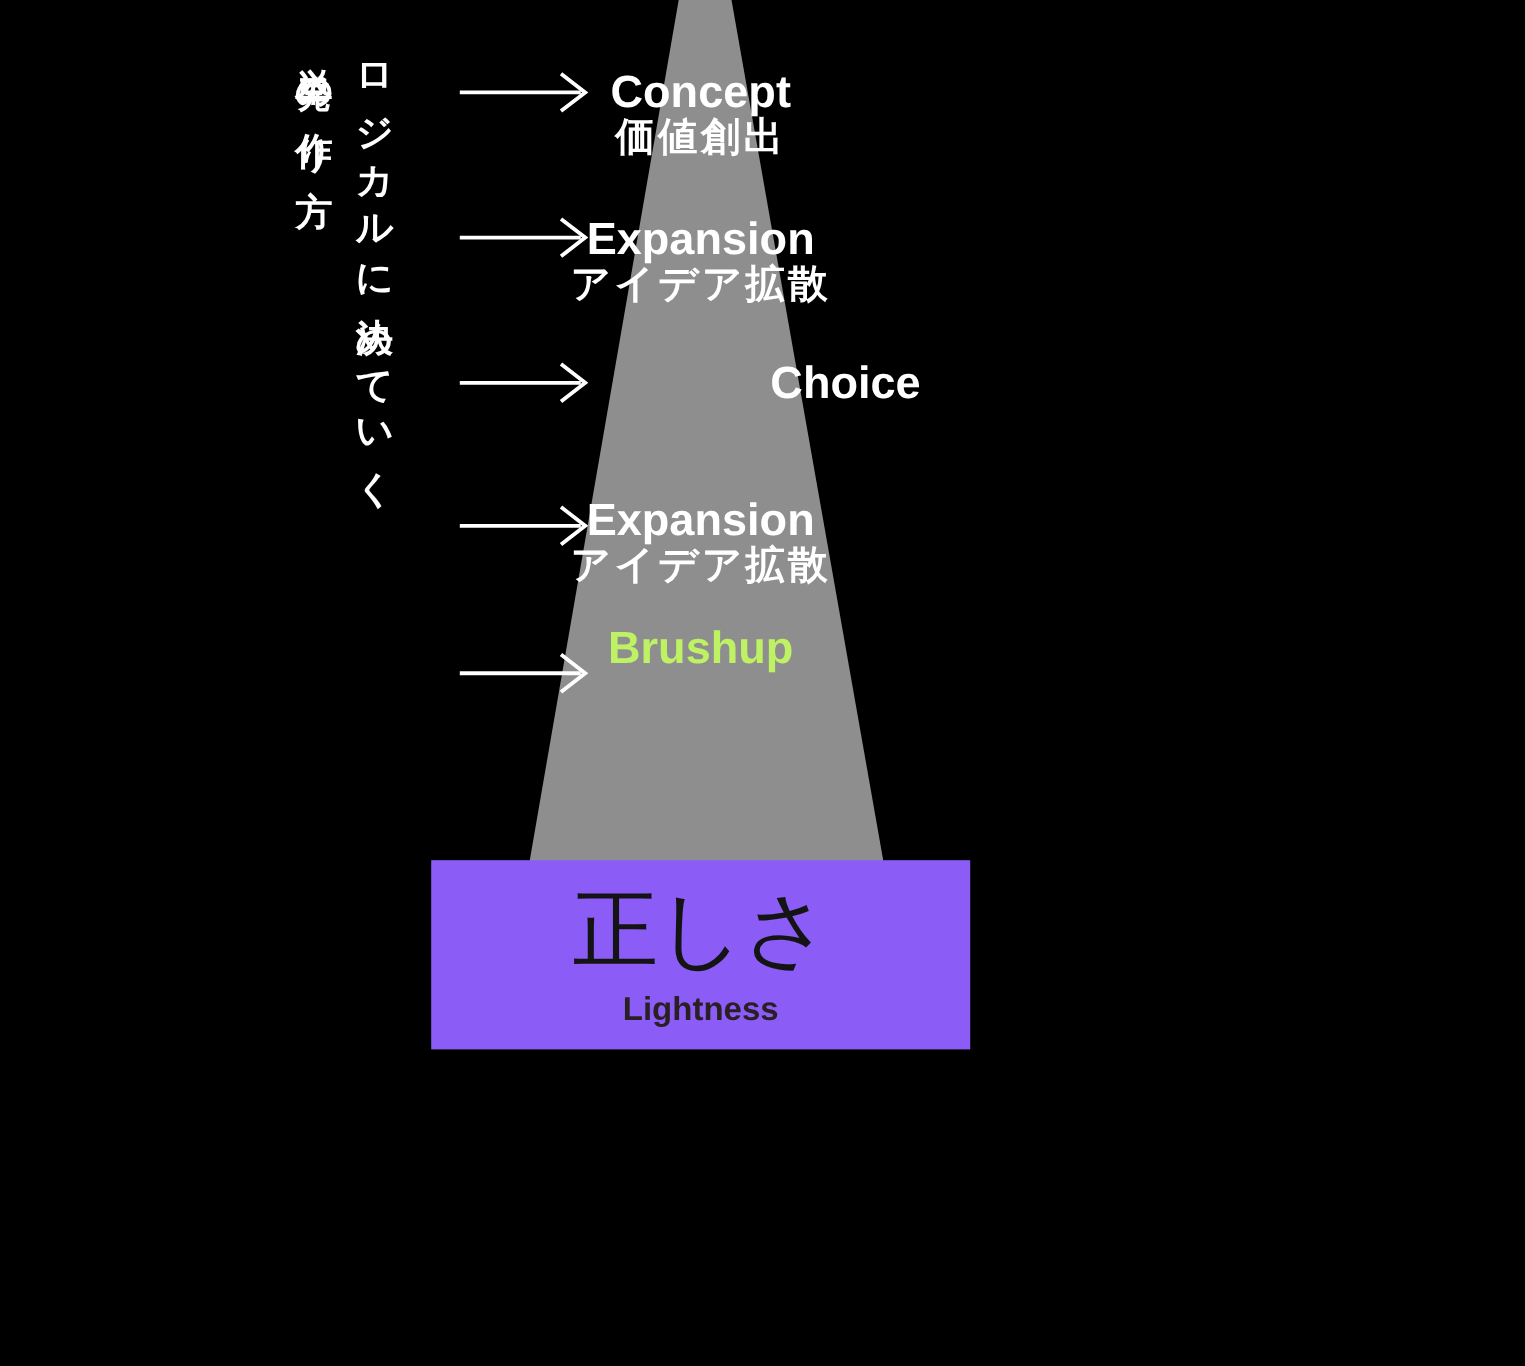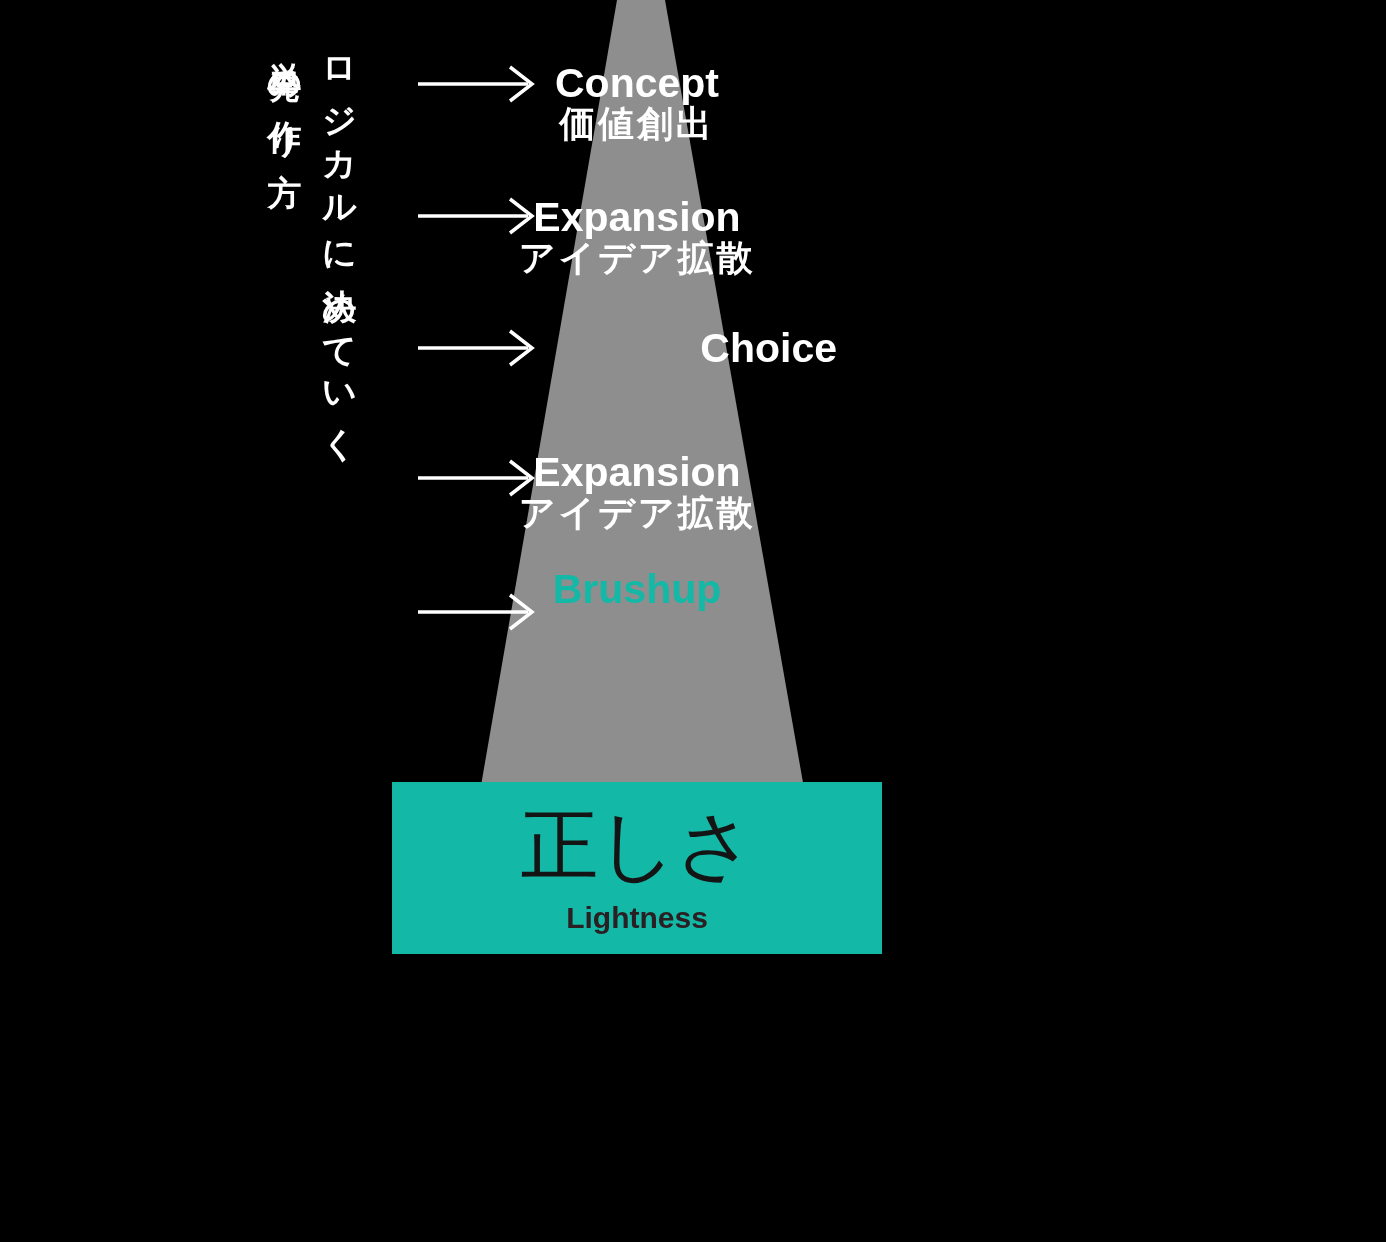--- a/index.html
+++ b/index.html
@@ -150,22 +150,22 @@
     <span class="en">Expansion</span>
     <span class="ja">アイデア拡散</span>
   </div>
   <div class="stage stage-3" style="color: rgb(255, 255, 255); text-align: right;">
     <span class="en">Choice</span>
   </div>
   <div class="stage stage-4" style="color: rgb(255, 255, 255);">
     <span class="en">Expansion</span>
     <span class="ja">アイデア拡散</span>
   </div>
-  <div class="stage stage-5" style="color: #14b8a6;">
+  <div class="stage stage-5" style="color: #bef264;">
     <span class="en">Brushup</span>
   </div>
 
-  <div class="base" style="background-color: #14b8a6;">
+  <div class="base" style="background-color: #8b5cf6;">
     <span class="title-ja" style="color: rgb(20, 20, 20);">正しさ</span>
     <span class="title-en" style="color: rgb(42, 31, 35);">Lightness</span>
   </div>
 
 </div>
 
 </body></html>

